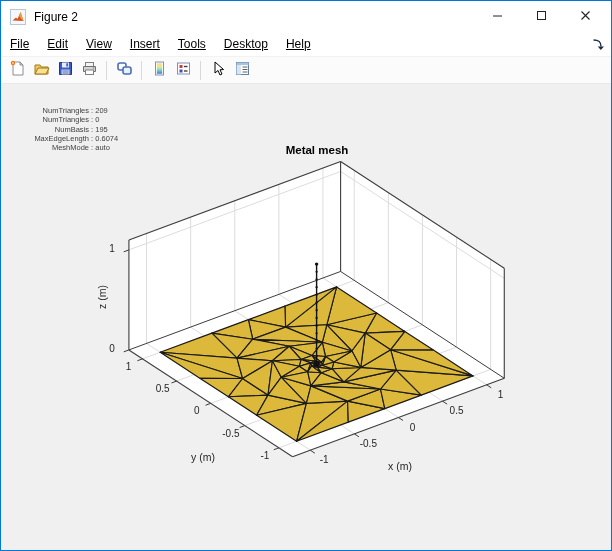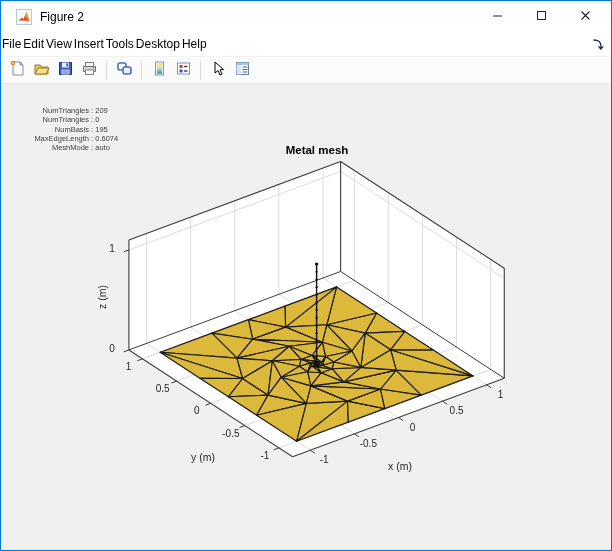--- a/index.html
+++ b/index.html
@@ -5,32 +5,32 @@
   * { margin:0; padding:0; box-sizing:border-box; }
   html,body { width:612px; height:551px; }
   body { font-family:"Liberation Sans", sans-serif; background:#F0F0F0; }
 
   .window {
     position:relative; width:612px; height:551px;
     border:1px solid #0078D7; background:#F0F0F0; overflow:hidden;
   }
   .titlebar {
     height:31px; background:#FFFFFF; display:flex; align-items:center;
-    padding-left:15px; position:relative;
+    padding-left:9px; position:relative;
   }
   .app-icon { width:16px; height:16px; display:inline-flex; margin-right:8px; }
   .title { font-size:12px; color:#000000; }
   .win-controls { position:absolute; right:4px; top:0; height:31px; display:flex; }
   .win-btn { width:44px; height:31px; display:flex; align-items:center; justify-content:center; background:transparent; border:none; }
 
   .menubar {
     height:25px; background:#FFFFFF; display:flex; align-items:center;
     position:relative; border-bottom:1px solid #F2F2F2;
   }
-  .menu-item { font-size:12px; color:#000000; padding:0 1px; line-height:24px; cursor:default; }
+  .menu-item { font-size:12px; color:#000000; padding:0 9px; line-height:24px; cursor:default;text-decoration:underline; }
   .dock-arrow { position:absolute; right:6px; top:5px; width:14px; height:14px; }
 
   .toolbar {
     height:27px; background:#FBFBFB; display:flex; align-items:center;
     padding-left:4px; border-bottom:1px solid #E9E9E9;
   }
   .tool-btn { width:22px; height:22px; display:flex; align-items:center; justify-content:center; background:transparent; border:none; margin:0 1px; }
   .tool-sep { width:1px; height:19px; background:#D9D9D9; margin:0 5px; }
 
   .canvas { position:relative; width:610px; height:464px; background:#F0F0F0; }

